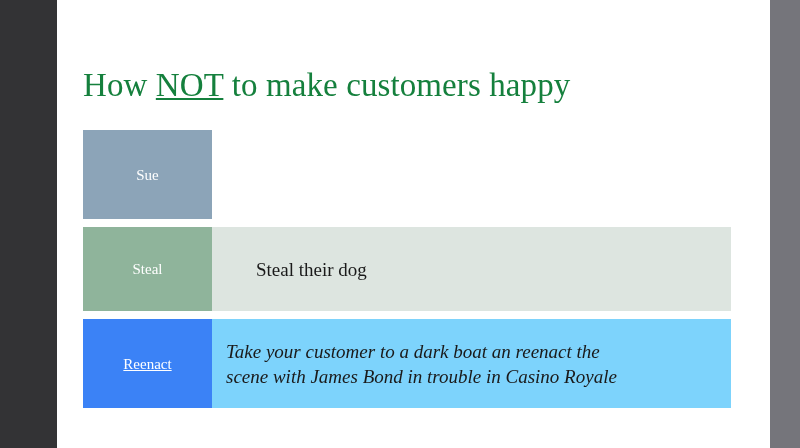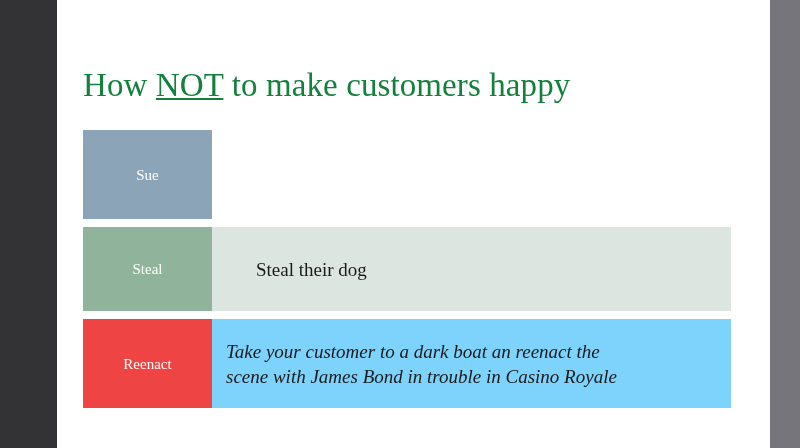--- a/index.html
+++ b/index.html
@@ -143,21 +143,21 @@
       <div class="t-row row-1">
         <div class="t-label" style="background: rgb(143, 180, 155);">
           <span>Steal</span>
         </div>
         <div class="t-content" style="background: rgb(221, 229, 224); padding-left: 44px;">
           <span class="t-content-text">Steal their dog</span>
         </div>
       </div>
 
       <div class="t-row row-2">
-        <div class="t-label" style="background: #ef4444;">
+        <div class="t-label" style="background: #3b82f6; text-decoration: underline;">
           <span>Reenact</span>
         </div>
         <div class="t-content" style="background: #7dd3fc; font-style: italic;">
           <span class="t-content-text">Take your customer to a dark boat an reenact the
 scene with James Bond in trouble in Casino Royale</span>
         </div>
       </div>
 
     </div>
   </div>

